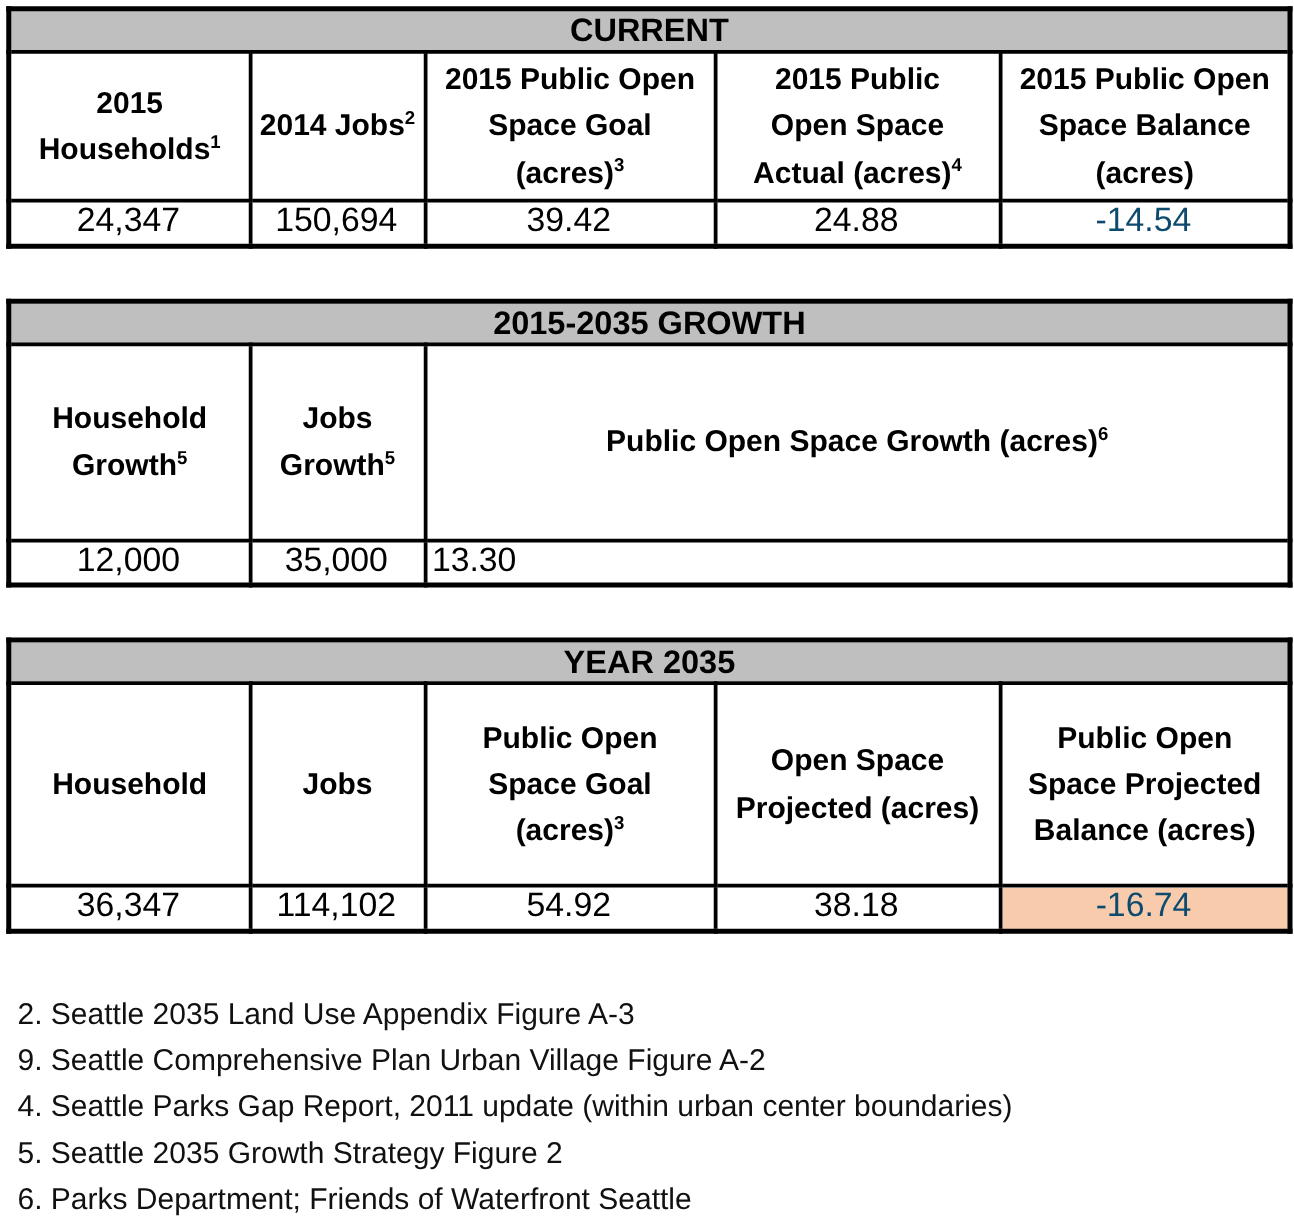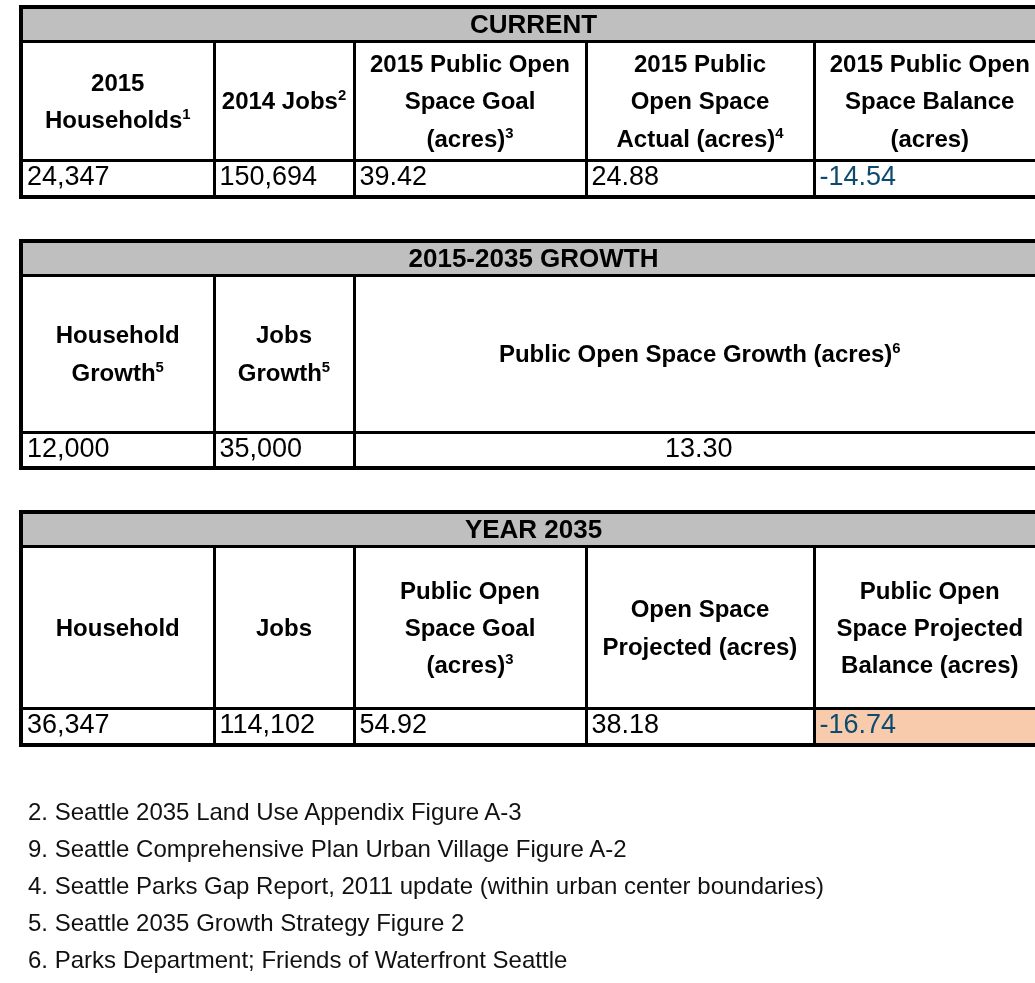--- a/index.html
+++ b/index.html
@@ -5,21 +5,21 @@
   * { box-sizing: border-box; margin: 0; padding: 0; }
   html, body {
     width: 1035px;
     background: #ffffff;
     font-family: "Liberation Sans", "DejaVu Sans", sans-serif;
     color: #000000;
   }
   .page {
     width: 982px;
     height: 983px;
-    padding: 5px 5px 0 19px;
+    padding: 5px 5px 0 5px;
     background: #ffffff;
   }
   table.tbl {
     border-collapse: collapse;
     table-layout: fixed;
     width: 1025px;
     border: 4px solid #000000;
   }
   table.tbl + table.tbl { margin-top: 40px; }
   .tbl td, .tbl th { border: 3px solid #000000; overflow: hidden; }
@@ -39,27 +39,27 @@
     text-align: center;
     vertical-align: middle;
     line-height: 1.55;
     padding: 2px 3px;
   }
   .hl { white-space: pre-line; }
   .tbl th sup, .tbl td sup { font-size: 0.62em; font-weight: bold; }
   .tbl td.value {
     font-size: 27px;
     font-weight: normal;
-    text-align: left;
+    text-align: center;
     vertical-align: middle;
     height: 36px;
     padding: 0 6px 2px 4px;
     line-height: 1.1;
   }
-  .tbl td.value.center { text-align: center; }
+  .tbl td.value.center { text-align: left; }
   .tbl td.value.negative { color: #0c4a6e; }
   .tbl td.value.highlight { background: #F8CBAD; }
   .t1-header th { height: 119px; }
   .t2-header th { height: 157px; }
   .t3-header th { height: 162px; }
   .footnotes {
     margin-top: 46px;
     margin-left: 9px;
     list-style: none;
   }

